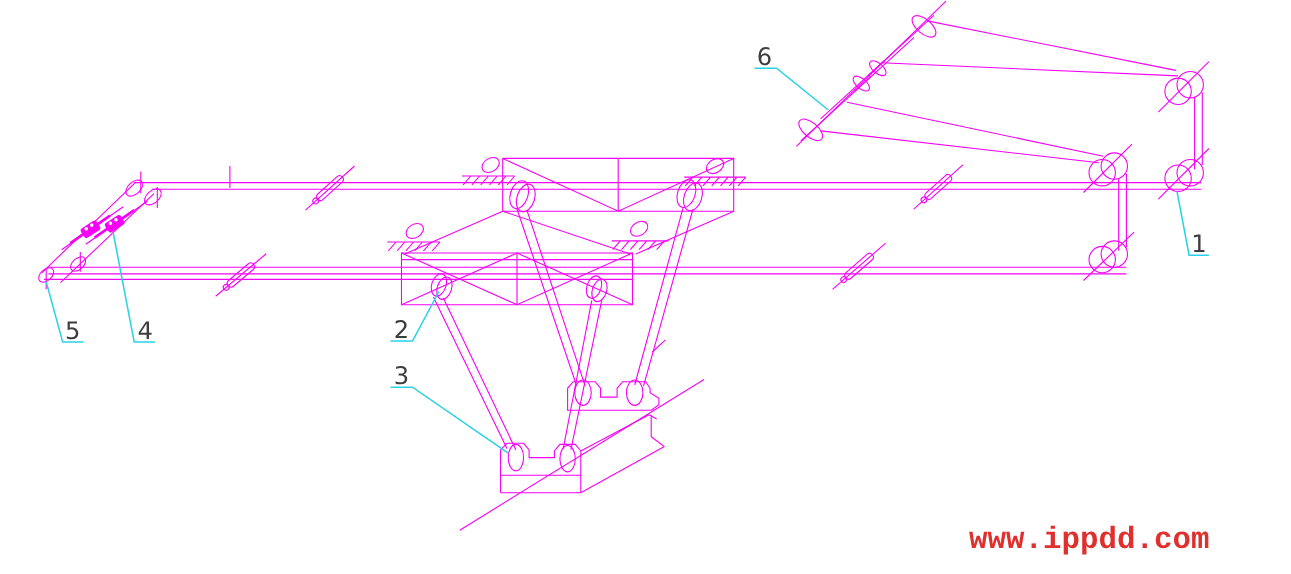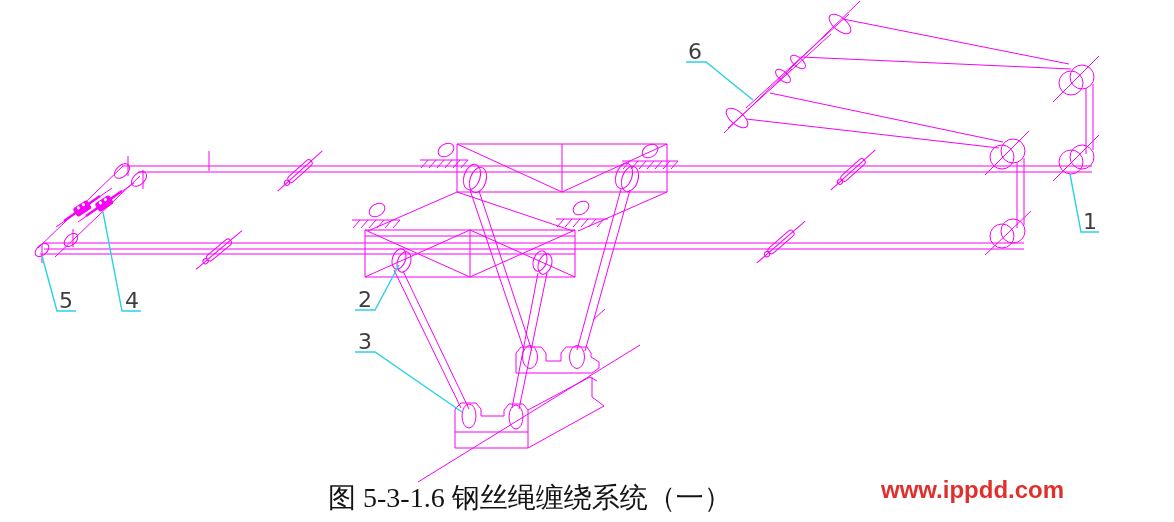--- a/index.html
+++ b/index.html
@@ -8,21 +8,21 @@
   svg{position:absolute;left:0;top:0;}
   .mg{stroke:var(--c-line,#f0f);fill:none;stroke-width:1;}
   .mg2{stroke:var(--c-line,#f0f);fill:none;stroke-width:2.4;}
   .mgf{fill:var(--c-line,#f0f);stroke:var(--c-line,#f0f);stroke-width:1;}
   .wht{fill:#fff;stroke:none;}
   .leader{stroke:var(--c-leader,#2ad2e6);fill:none;stroke-width:1.4;}
   .callout-num{fill:var(--c-label,#3d3d3d);font-family:"DejaVu Sans",sans-serif;font-size:22px;}
   .caption{position:absolute;left:328px;top:479px;color:var(--c-caption,#141414);
            font-family:"Liberation Serif",serif;font-size:28px;white-space:nowrap;}
   .watermark{position:absolute;left:881px;top:476px;color:var(--c-watermark,#e03030);
-             font-family:Liberation Sans, sans-serif;font-size:24px;font-weight:bold;white-space:nowrap;}
+             font-family:Liberation Mono, monospace;font-size:28px;font-weight:bold;white-space:nowrap;}
 </style>
 </head>
 <body>
 
 <div class="stage">
 
 <svg width="1174" height="522" viewBox="0 0 1174 522">
 
   <g>
     <path class="mg" d="M122,166 H1092 M138,172 H1092 M44,243 H1024 M44,249 H1024 M40,254 H575"></path>
@@ -182,16 +182,15 @@
   <g>
     <path class="leader" d="M42,256 L57,311 H76"></path>
     <text class="callout-num" x="66" y="308" text-anchor="middle">5</text>
   </g>
   <g>
     <path class="leader" d="M686,62 H706 L753,100"></path>
     <text class="callout-num" x="695" y="59" text-anchor="middle">6</text>
   </g>
 </svg>
 
-<div class="caption">图 5-3-1.6 钢丝绳缠绕系统（一）</div>
 <div class="watermark">www.ippdd.com</div>
 
 </div>
 
 </body></html>

